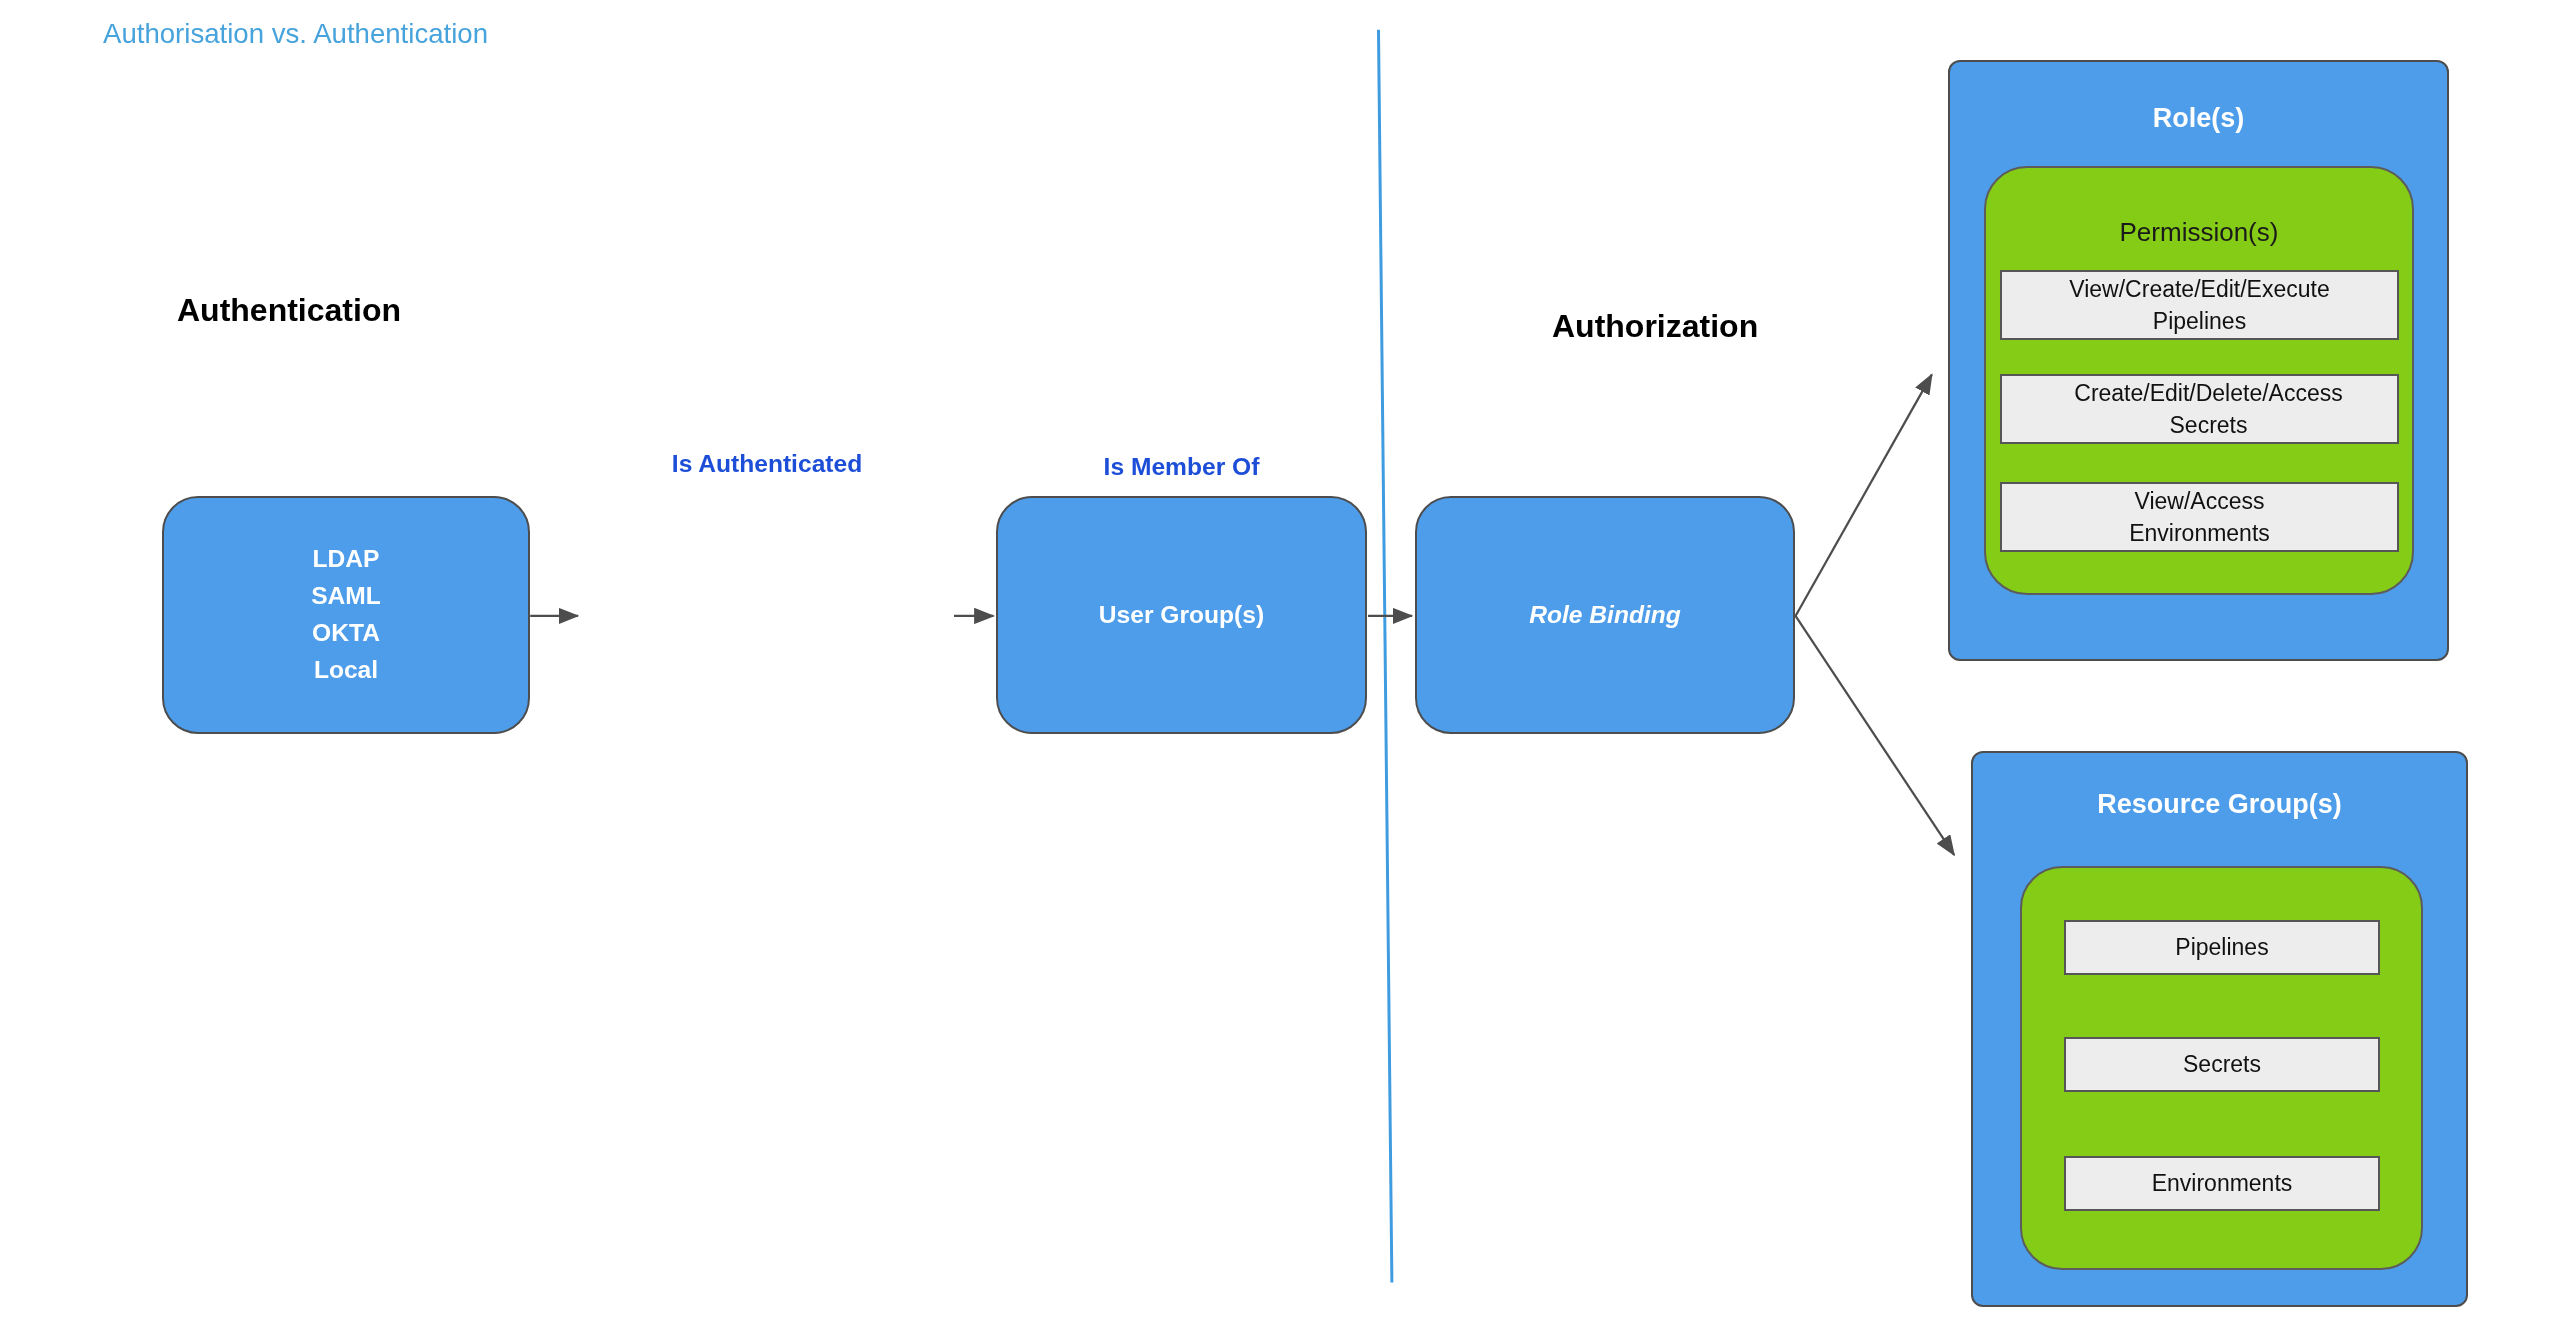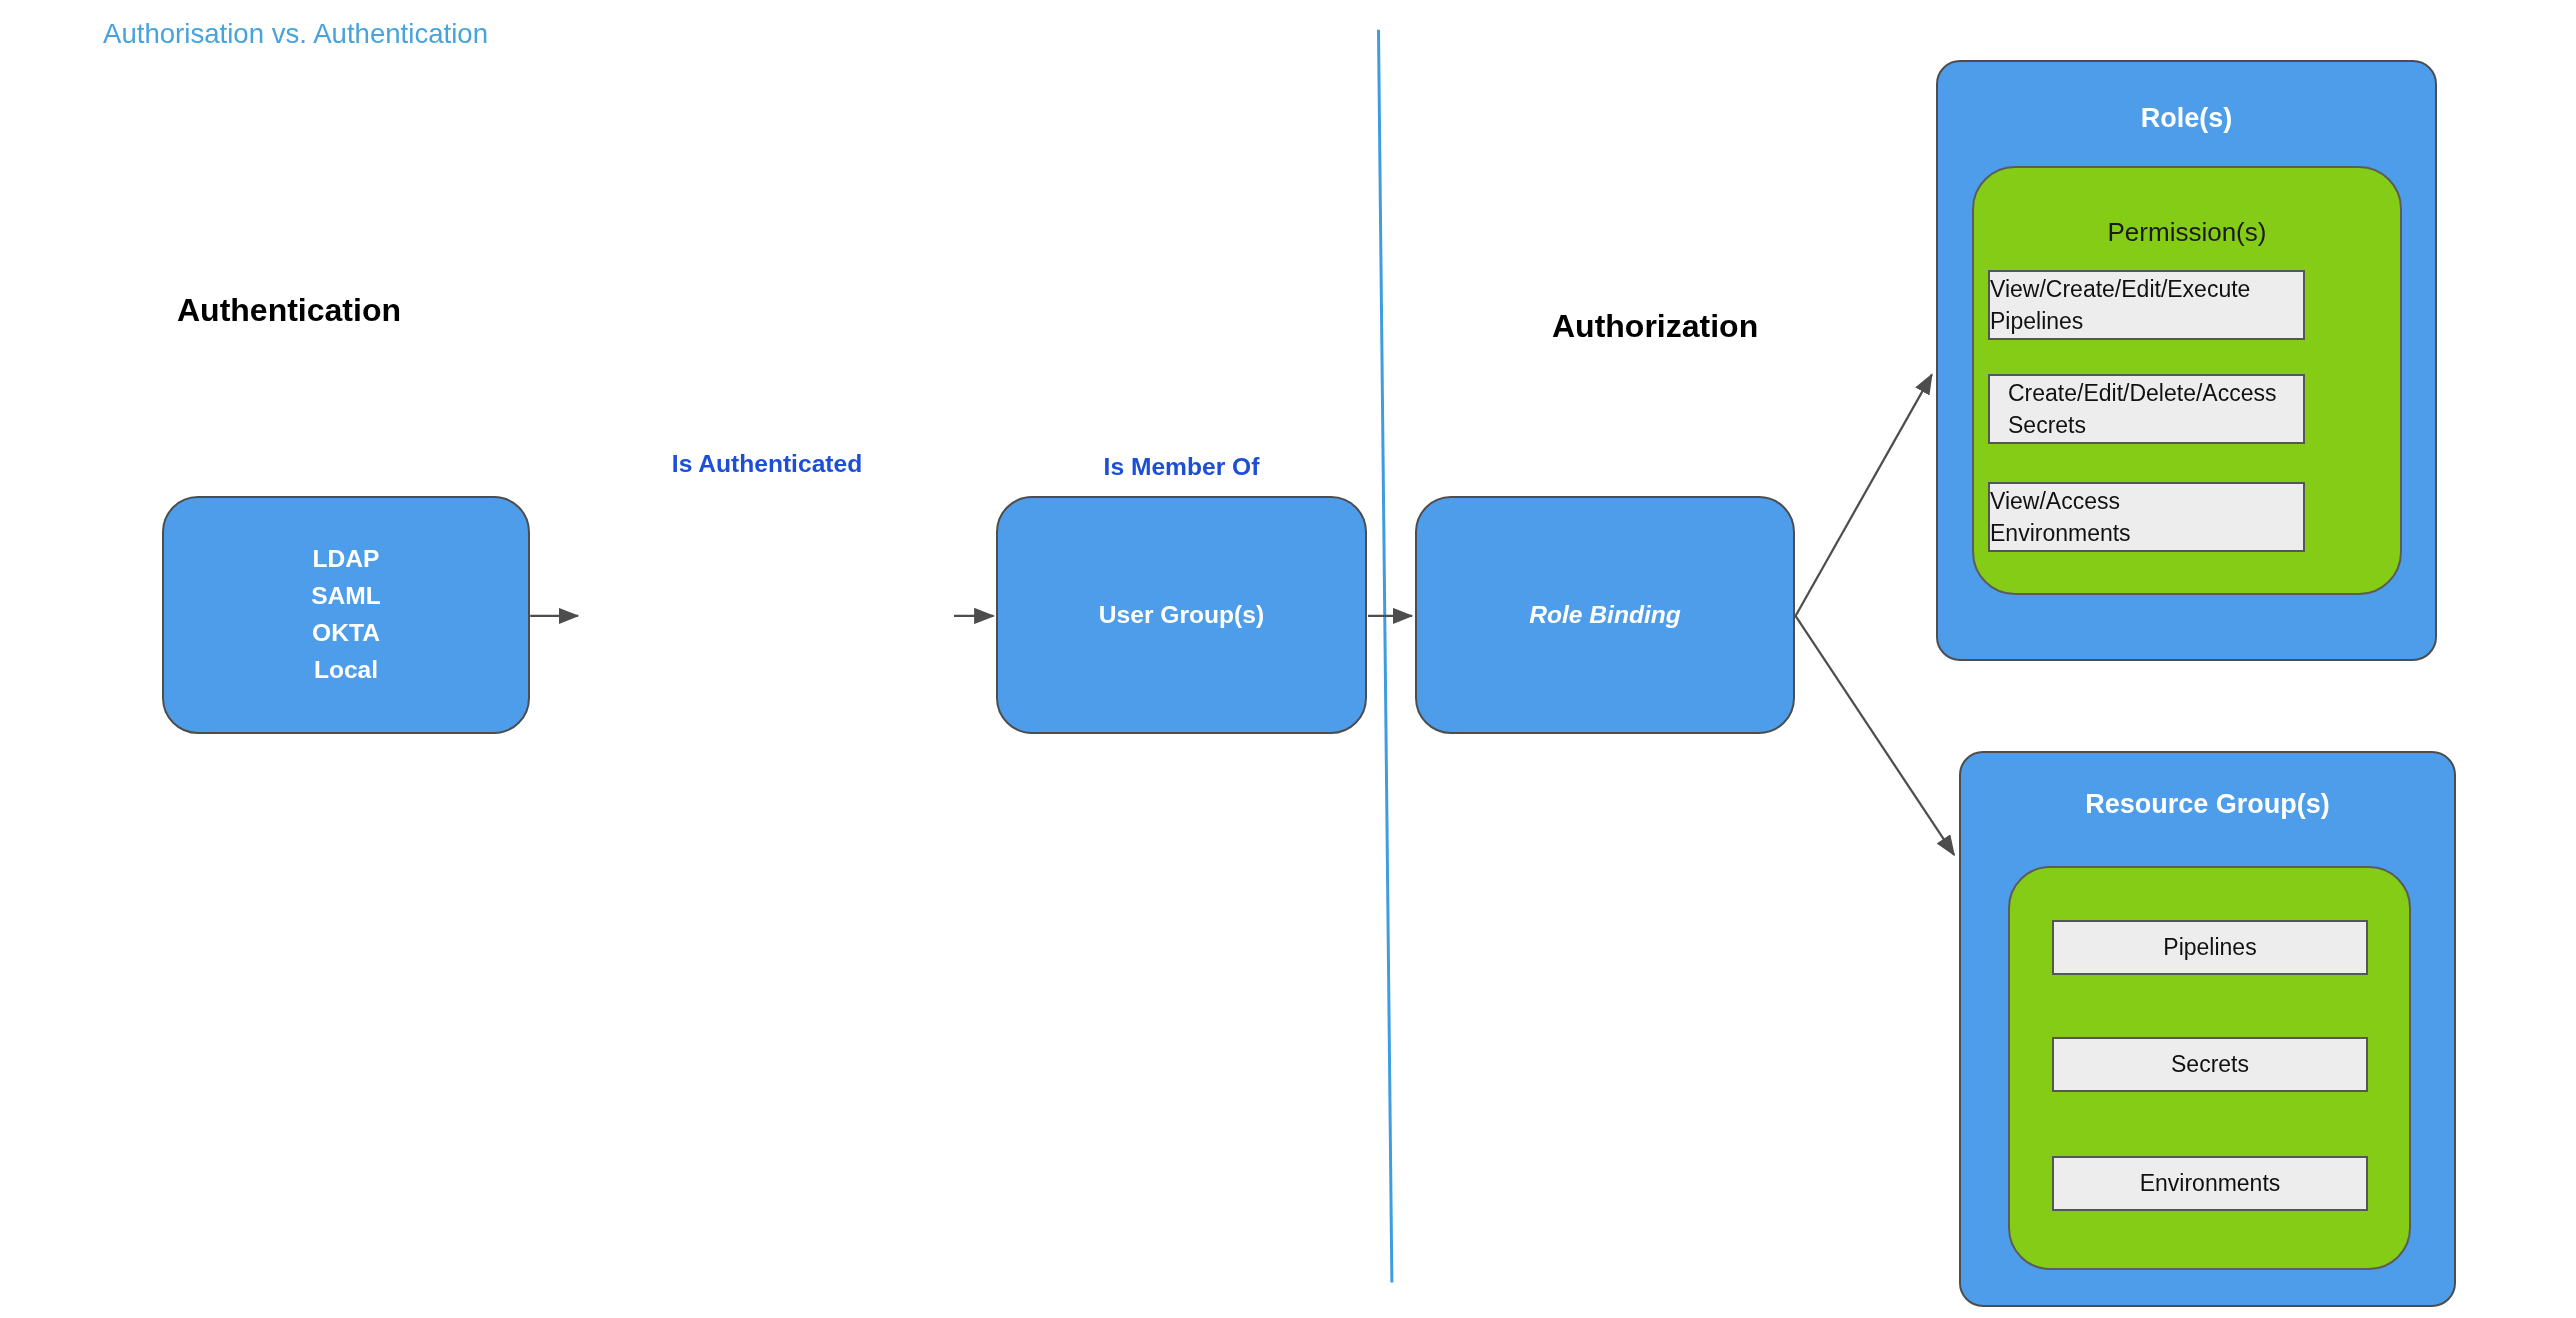--- a/index.html
+++ b/index.html
@@ -63,22 +63,23 @@
     color: #1d4ed8;
     text-align: center;
   }
   .annotation.is-authenticated { left: 581px;  width: 372px; top: 450px; }
   .annotation.is-member-of     { left: 996px; width: 371px; top: 453px; }
 
   .big-container {
     position: absolute;
     background: #4D9DEA;
     border: 2.2px solid #4D4D4D;
-    border-radius: 24px;
-    box-sizing: border-box;
+    border-radius: 12px;
+    box-sizing: border-box;
+    margin-left: 12px;
   }
   .big-container.roles           { left: 1936px; top: 60px;   width: 501px; height: 601px; }
   .big-container.resource-groups { left: 1959px; top: 751px; width: 497px; height: 556px; }
 
   .big-container .container-title {
     display: block;
     text-align: center;
     color: #ffffff;
     font-weight: 700;
     font-size: 27px;
@@ -98,28 +99,28 @@
   .panel-title {
     display: block;
     text-align: center;
     margin-top: 49px;
     font-size: 26px;
     color: #1A1A1A;
   }
   .perm-box {
     position: absolute;
     left: 14px;
-    width: 317px;
+    width: 399px;
     height: 70px;
     background: #EDEDED;
     border: 2.2px solid #565656;
     box-sizing: border-box;
     display: flex;
     flex-direction: column;
-    align-items: flex-start;
+    align-items: center;
     justify-content: center;
     font-size: 23px;
     line-height: 1.4;
     color: #111111;
     text-align: center;
   }
   .perm-box.p0 { top: 102px; }
   .perm-box.p1 { top: 206px; padding-left: 18px; }
   .perm-box.p2 { top: 314px; }
 

